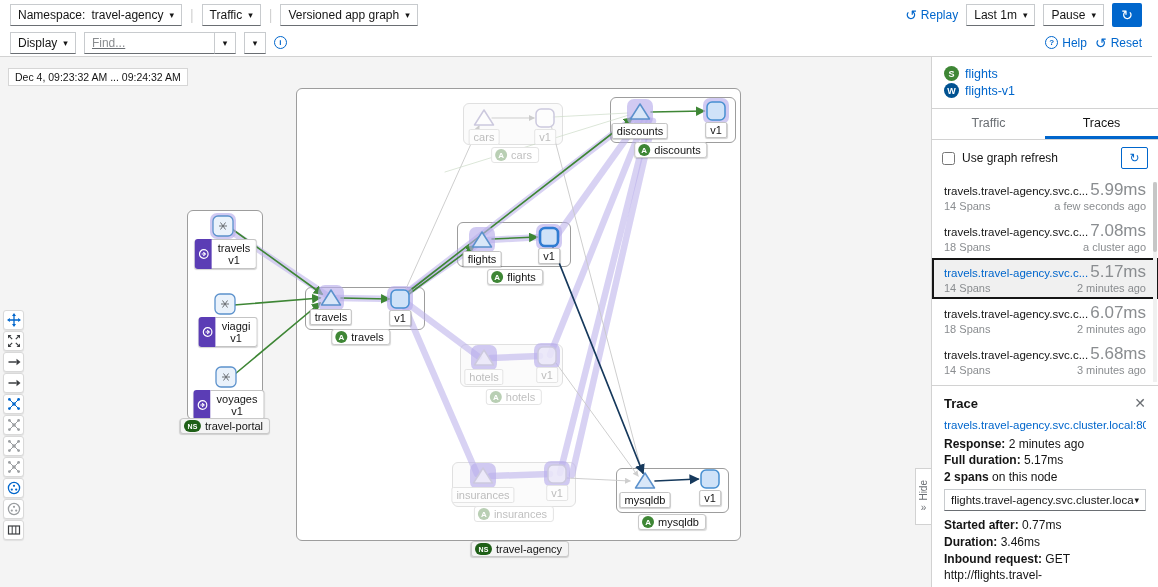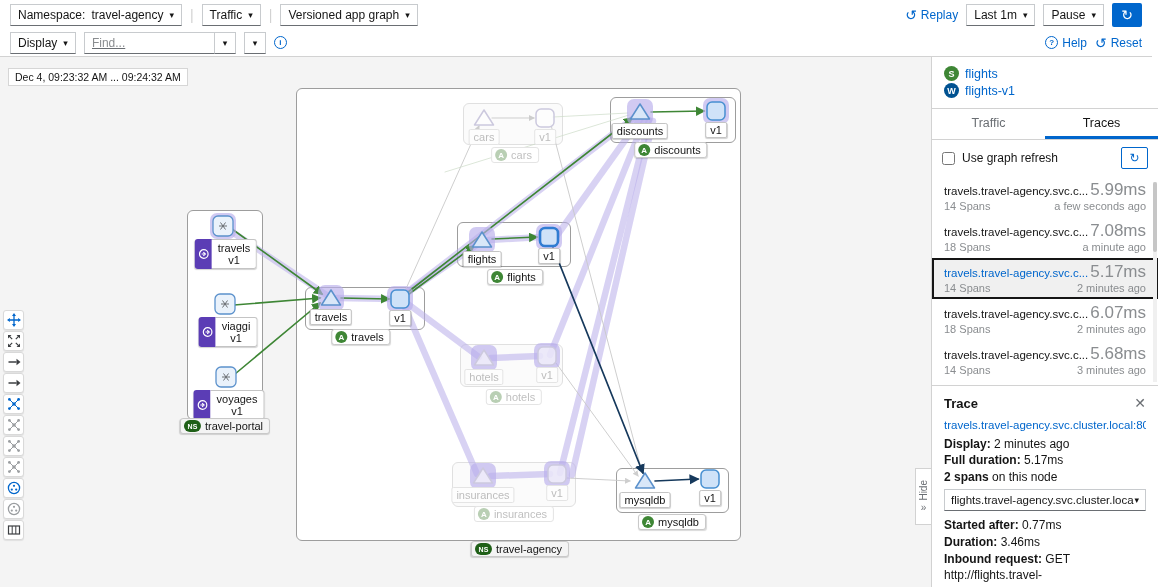--- a/index.html
+++ b/index.html
@@ -468,21 +468,21 @@
             <span class="age">a few seconds ago</span>
           </div>
         </div>
         <div class="trow">
           <div class="l1">
             <span class="name">travels.travel-agency.svc.c...</span>
             <span class="dur">7.08ms</span>
           </div>
           <div class="l2">
             <span class="spans">18 Spans</span>
-            <span class="age">a minute ago</span>
+            <span class="age">a cluster ago</span>
           </div>
         </div>
         <div class="trow selected">
           <div class="l1">
             <span class="name">travels.travel-agency.svc.c...</span>
             <span class="dur">5.17ms</span>
           </div>
           <div class="l2">
             <span class="spans">14 Spans</span>
             <span class="age">2 minutes ago</span>
@@ -512,21 +512,21 @@
     <div id="list-scroll">
         <div id="list-thumb"></div>
       </div>
 
     <div id="trace-sec">
       <div class="trow1">
         <span id="trace-title">Trace</span>
         <span id="trace-close">✕</span>
       </div>
       <span class="tlink"><span>travels.travel-agency.svc.cluster.local:8000/*</span></span>
-      <div class="kv"><b>Display:</b> <span>2 minutes ago</span></div>
+      <div class="kv"><b>Response:</b> <span>2 minutes ago</span></div>
       <div class="kv"><b>Full duration:</b> <span>5.17ms</span></div>
       <div class="kv" style="margin-top:0"><b>2 spans</b><span> on this node</span></div>
       <div class="spansel">
         <span class="txt">flights.travel-agency.svc.cluster.local:80...</span>
         <span class="caret">▾</span>
       </div>
       <div class="kv"><b>Started after:</b> <span>0.77ms</span></div>
       <div class="kv"><b>Duration:</b> <span>3.46ms</span></div>
       <div class="kv"><b>Inbound request:</b> <span>GET http://flights.travel-agency:8000/flights/Dublin</span></div>
       <div class="kv"><b>Versioned:</b> <span>code 200</span></div>

